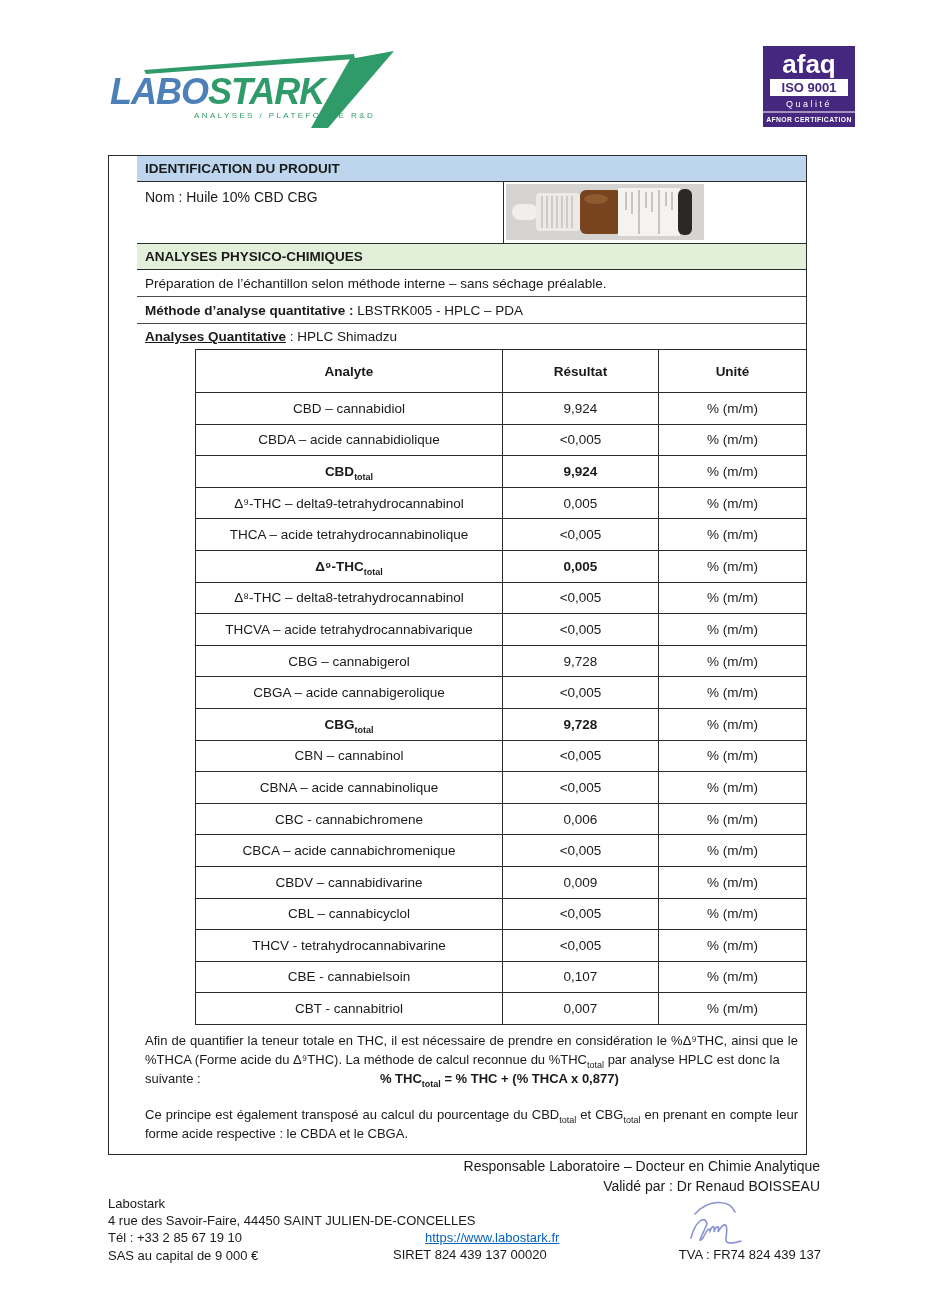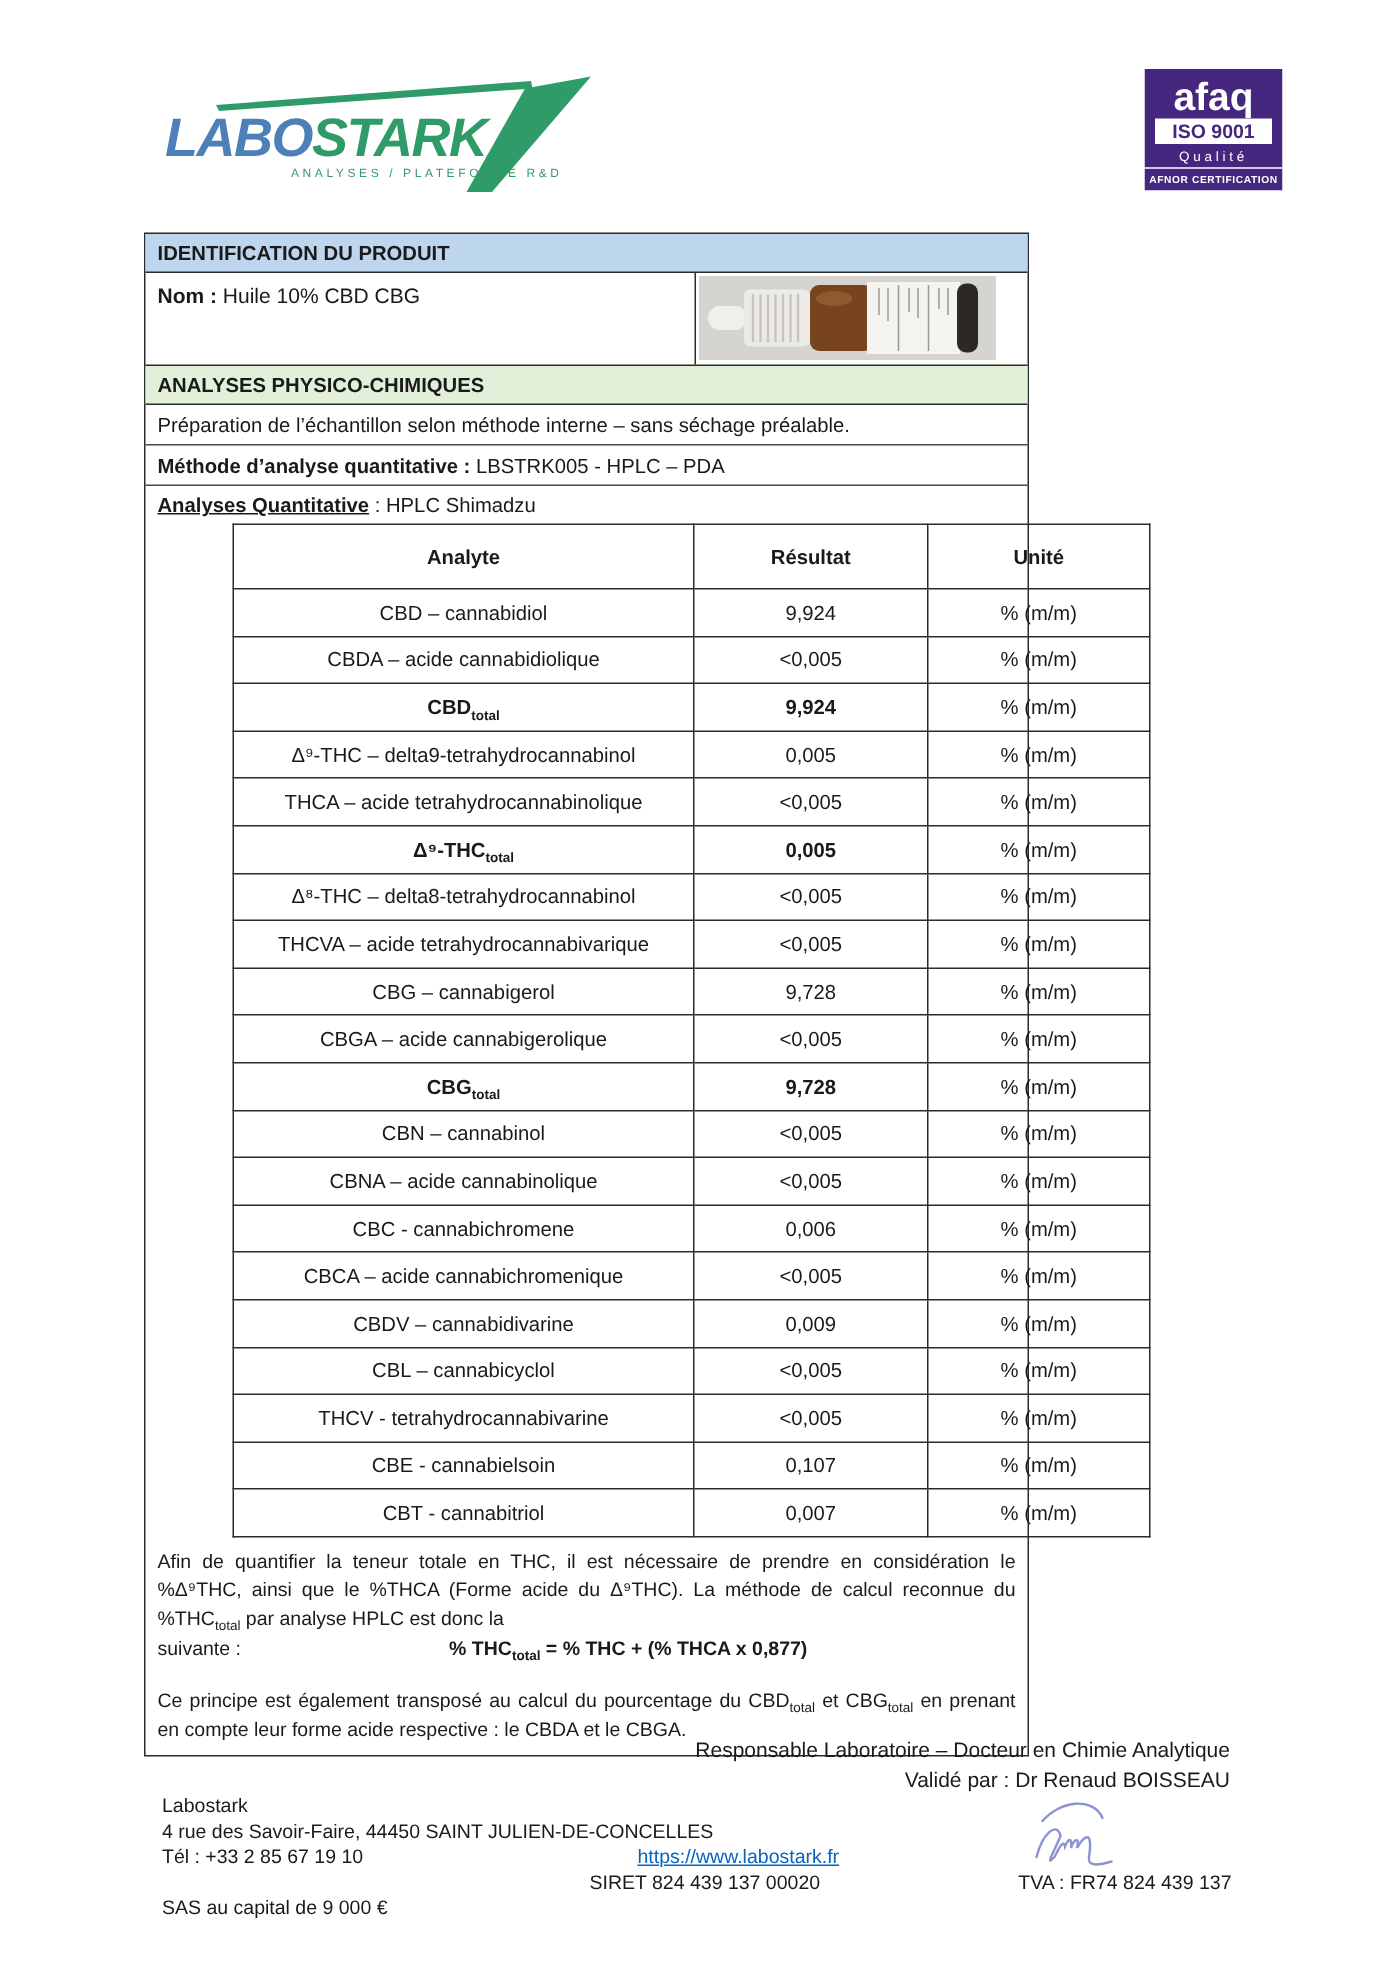--- a/index.html
+++ b/index.html
@@ -6,29 +6,29 @@
   html,body { background:#ffffff; }
   body {
     position:relative; width:930px; height:1316px;
     font-family:"Liberation Sans","DejaVu Sans",sans-serif;
     color:#1a1a1a;
   }
   
   .logo-wrap { position:absolute; left:106px; top:50px; width:290px; height:80px; }
   .afaq-wrap { position:absolute; left:763px; top:46px; width:92px; height:61px; }
   
-  .doc-box { position:absolute; left:96px; top:155px; width:590px; min-height:1000px;
-             border:1px solid #2b2b2b; background:#fff; }
+  .doc-box { position:absolute; left:108px; top:155px; width:699px; min-height:1000px;
+             border:1px solid #2b2b2b; background:#fff;padding-left:28px; }
   .sec-bar { height:26px; line-height:25px; padding-left:8px; font-size:13.5px; font-weight:bold;
              border-bottom:1px solid #2b2b2b; }
   .sec-bar.blue  { background:var(--blue_header); }
   .sec-bar.green { background:var(--green_header); }
   .nom-row { display:flex; height:62px; border-bottom:1px solid #2b2b2b; }
   .nom-cell { width:366px; padding:7px 8px; font-size:14px; }
-  .nom-cell b { font-weight:bold;text-align:right; }
+  .nom-cell b { font-weight:normal;text-align:right; }
   .photo-cell { flex:1; border-left:1px solid #2b2b2b; padding:2px; }
   .product-photo { width:198px; height:56px; display:block; }
   .plain-row { padding:6px 8px 5px; font-size:13.5px; border-bottom:1px solid #4a4a4a; }
   .plain-row b { font-weight:bold; }
   .analyses-sec { padding:5px 8px 0; font-size:13.5px; }
   .analyses-sec .lbl { font-weight:bold; text-decoration:underline; }
   
   table.analysis { border-collapse:collapse; table-layout:fixed; width:611px;
                    margin:5px 0 0 50px; font-size:13.5px; }
   table.analysis th, table.analysis td {
@@ -45,21 +45,21 @@
   .formula-line .formula { flex:1; text-align:center; font-weight:bold; }
   .para.second { margin-top:16px; padding-bottom:8px; }
   
   .validation { position:absolute; right:110px; top:1156px; text-align:right;
                 font-size:14px; line-height:1.45; }
   .footer { position:absolute; left:108px; top:1196px; width:713px; height:80px; font-size:13px; }
   .footer .f { position:absolute; white-space:nowrap; }
   .f-company  { left:0;   top:0;  }
   .f-address  { left:0;   top:17px; }
   .f-tel      { left:0;   top:34px; }
-  .f-capital  { left:0;   top:68px; }
+  .f-capital  { left:0;   top:52px; }
   .f-link     { left:285px; top:34px; color:var(--link_blue); text-decoration:underline; cursor:pointer;padding-left:32px; }
   .f-siret    { left:285px; top:51px; }
   .f-tva      { right:0;  top:51px; }
   .signature  { position:absolute; left:577px; top:2px; width:80px; height:50px; }
 </style>
 </head>
 <body>
 
 <div class="logo-wrap">
   <svg width="290" height="80" viewBox="0 0 290 80">

